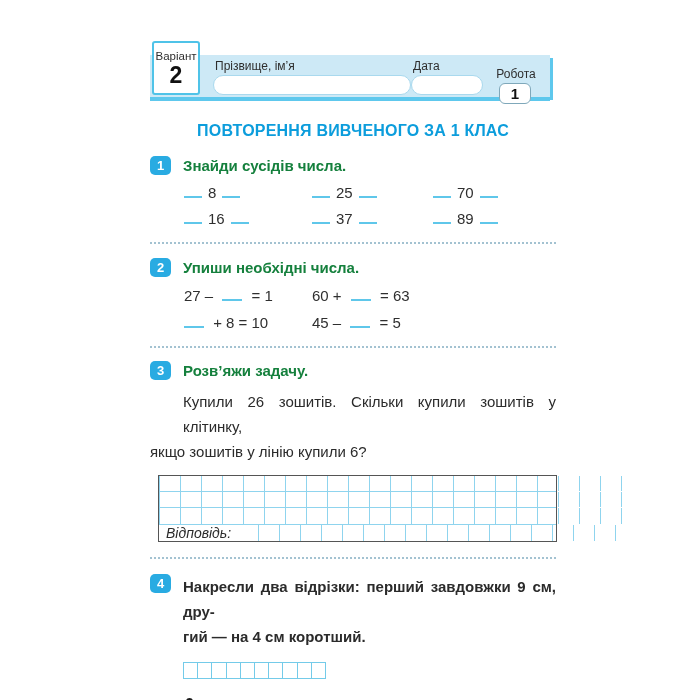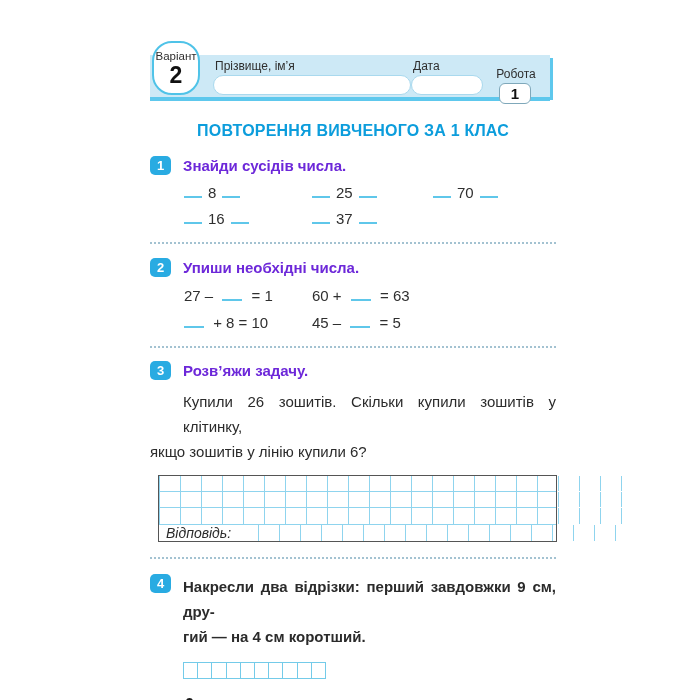--- a/index.html
+++ b/index.html
@@ -10,21 +10,21 @@
   
   .header { position: relative; margin-top: 48px; height: 53px; }
   .header-bar {
     position: absolute; left: 0; top: 7px; width: 400px; height: 42px;
     background: #cde9f6; border-radius: 0;
     box-shadow: 0 4px 0 #5ec8ed, 3px 3px 0 #5ec8ed;
     display: flex; align-items: flex-start;
   }
   .variant-box {
     position: absolute; left: 2px; top: -7px; width: 48px; height: 54px;
-    background: #ffffff; border: 2.5px solid #4fc3e8; border-radius: 20px;
+    background: #ffffff; border: 2.5px solid #4fc3e8; border-radius: 3px;
     display: flex; flex-direction: column; align-items: center; justify-content: center;
     z-index: 2;
   }
   .variant-label { font-size: 11.5px; color: #2e2e2e; line-height: 13px; }
   .variant-number { font-size: 23px; font-weight: bold; color: #111; line-height: 24px; }
   .field { display: flex; flex-direction: column; }
   .field-name { margin-left: 63px; width: 198px; padding-top: 4px; }
   .field-date { width: 72px; padding-top: 4px; }
   .field-work { margin-left: 12px; width: 40px; padding-top: 12px; align-items: center; }
   .field-label { font-size: 12px; color: #2e2e2e; margin-bottom: 2px; padding-left: 2px; white-space: nowrap; }
@@ -39,21 +39,21 @@
 
   
   .title { margin-top: 21px; text-align: center; font-size: 16px; font-weight: bold; color: #0c9ddc; letter-spacing: 0.2px; }
 
   
   .task-header { display: flex; align-items: center; }
   .task-badge {
     width: 21px; height: 19px; background: #29abe2; border-radius: 5px; flex: 0 0 auto;
     color: #fff; font-size: 13px; font-weight: bold; text-align: center; line-height: 19px;
   }
-  .task-instruction { margin-left: 12px; font-size: 15px; font-weight: bold; color: #6d28d9; }
+  .task-instruction { margin-left: 12px; font-size: 15px; font-weight: bold; color: #15803d; }
 
   .t1-header { margin-top: 16px; }
   .neighbors-row { display: grid; grid-template-columns: 128px 121px auto; padding-left: 34px; margin-top: 9px; font-size: 15px; color: #2f2f2f; }
   .neighbors-row:first-of-type { margin-top: 13px; }
   .blank { display: inline-block; width: 18px; height: 12px; border-bottom: 2px solid #5fc7ea; vertical-align: baseline; }
   .neighbor-item .blank:first-child { margin-right: 6px; }
   .neighbor-item .blank:last-child { margin-left: 6px; }
 
   .sep { border: none; border-top: 2.4px dotted #a3c2d1; margin-top: 15px; }
 
@@ -123,20 +123,21 @@
       <div class="task-instruction">Знайди сусідів числа.</div>
     </div>
     <div class="neighbors-row">
         <span class="neighbor-item"><span class="blank"></span><span class="num">8</span><span class="blank"></span></span>
         <span class="neighbor-item"><span class="blank"></span><span class="num">25</span><span class="blank"></span></span>
         <span class="neighbor-item"><span class="blank"></span><span class="num">70</span><span class="blank"></span></span>
       </div>
     <div class="neighbors-row">
         <span class="neighbor-item"><span class="blank"></span><span class="num">16</span><span class="blank"></span></span>
         <span class="neighbor-item"><span class="blank"></span><span class="num">37</span><span class="blank"></span></span>
+        <span class="neighbor-item"><span class="blank"></span><span class="num">89</span><span class="blank"></span></span>
       </div>
 
     <hr class="sep">
 
     <div class="task-header t2-header">
       <div class="task-badge">2</div>
       <div class="task-instruction">Упиши необхідні числа.</div>
     </div>
     <div class="equations-row">
         <span class="equation"><span class="eq-before">27 – </span><span class="blank"></span><span class="eq-after"> = 1</span></span>

